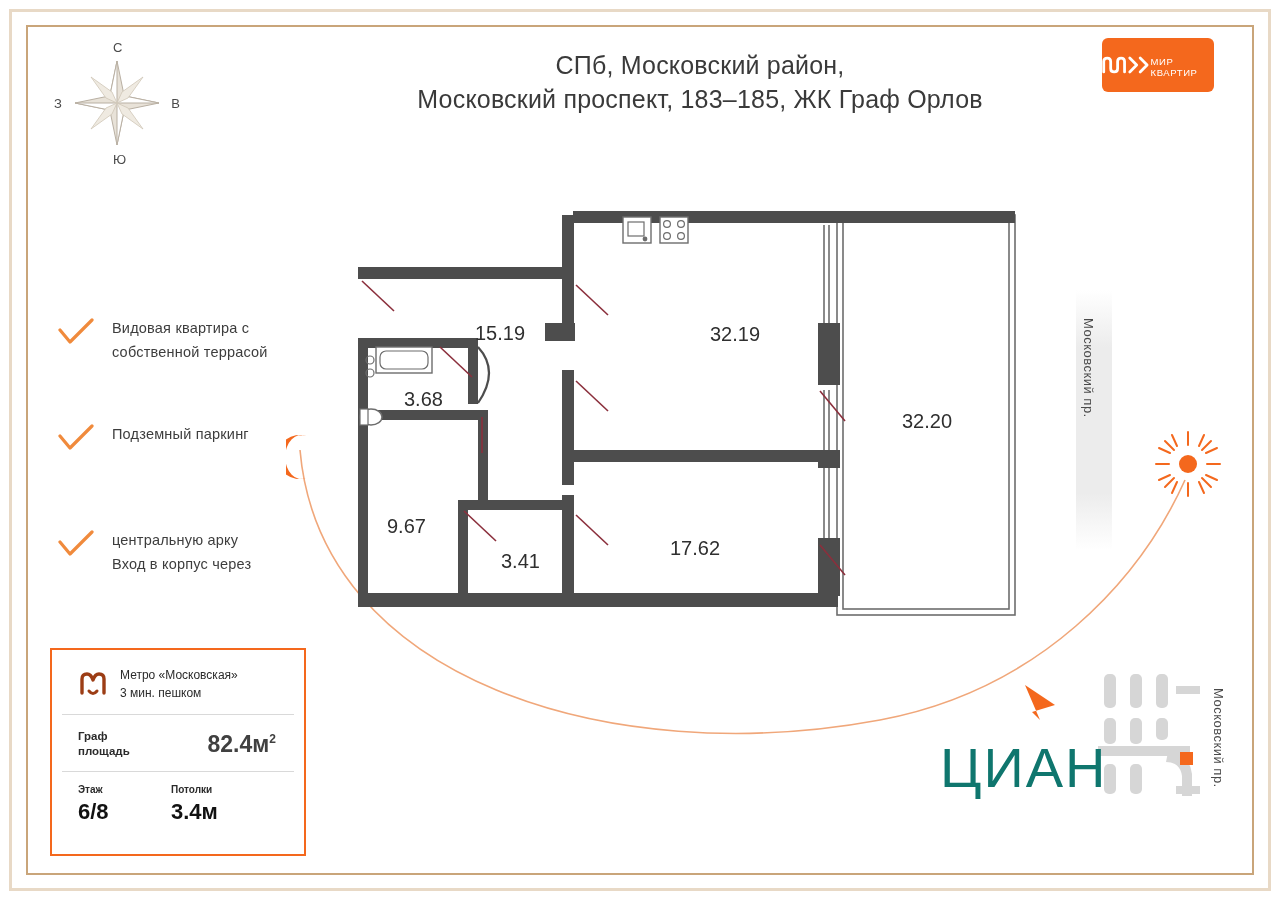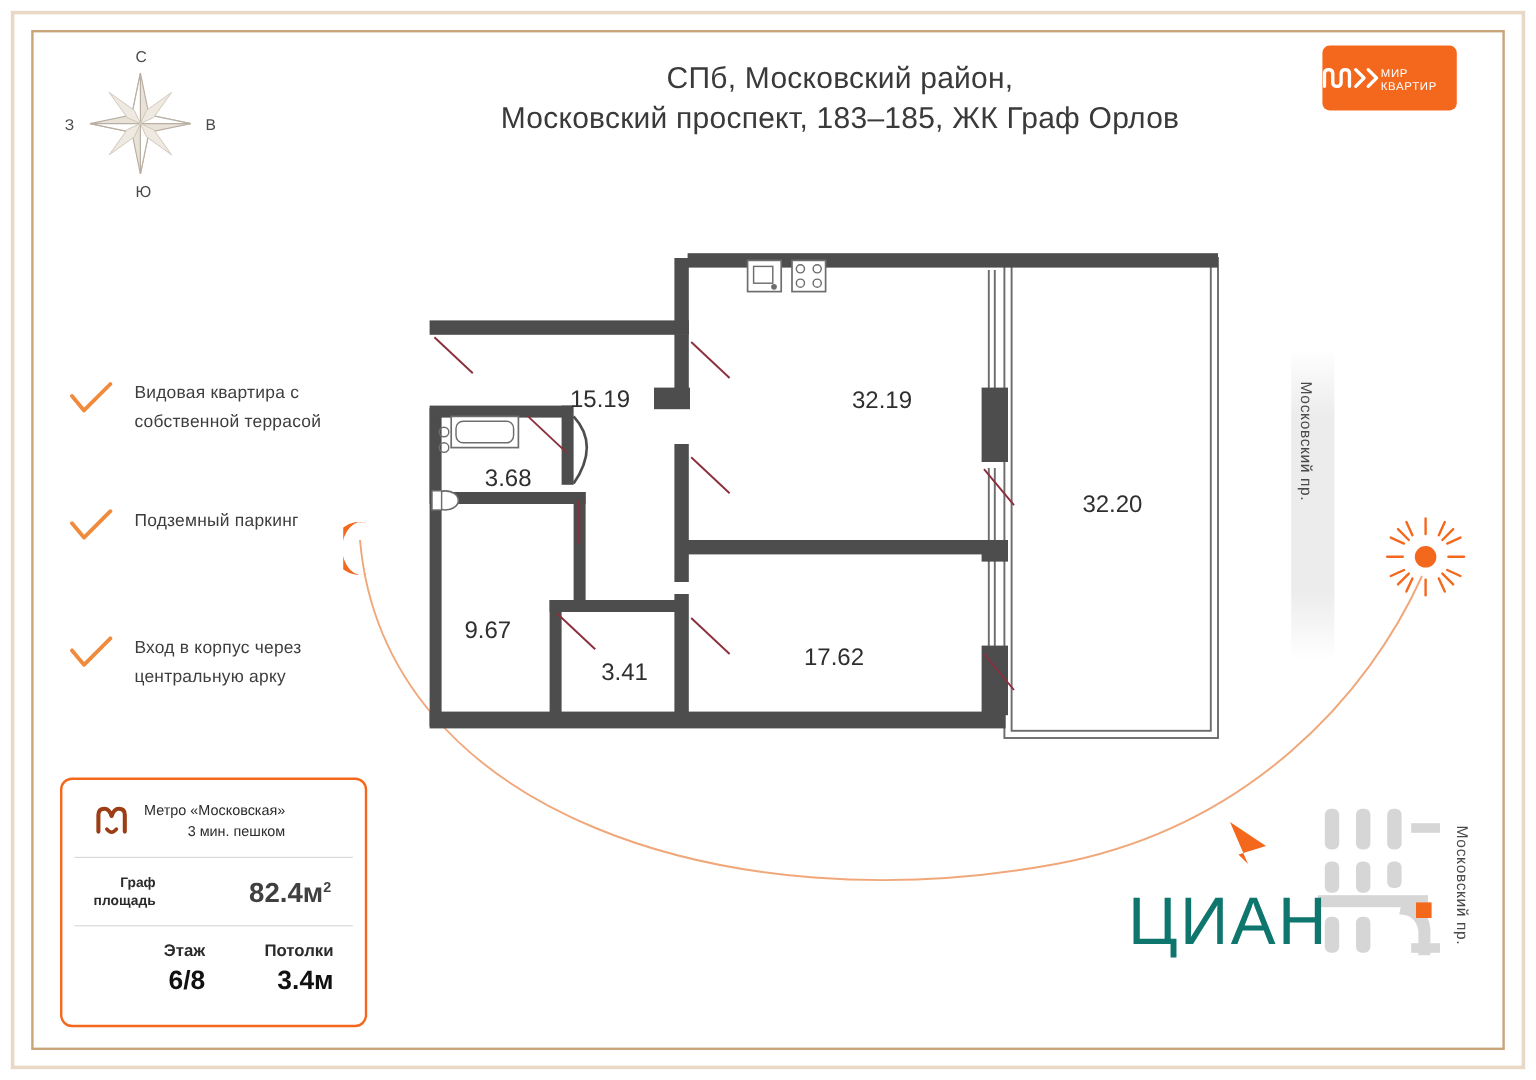--- a/index.html
+++ b/index.html
@@ -116,24 +116,23 @@
   }
 
   
   .infocard {
     position: absolute;
     left: 50px;
     top: 648px;
     width: 256px;
     height: 208px;
     border: 2px solid #f4681d;
-    border-radius: 10px;
+    border-radius: 0;
     box-sizing: border-box;
     background: #fff;
-    text-align: right;
   }
   .infocard .row-metro {
     display: flex;
     align-items: center;
     padding: 16px 14px 12px 16px;
     border-bottom: 1px solid #d9d9d9;
     margin: 0 10px;
   }
   .metro-icon {
     width: 30px; height: 30px;
@@ -152,21 +151,21 @@
   .row-area .lab { font-size: 11.5px; font-weight: bold; color: #2b2b2b; line-height: 15px; }
   .row-area .val { font-size: 23px; font-weight: bold; color: #404040; }
   .row-area .val sup { font-size: 12px; vertical-align: super; }
   .row-floor {
     display: flex;
     padding: 12px 16px 0 16px;
     margin: 0 10px;
   }
   .row-floor .cell { flex: 1; }
   .row-floor .cell:last-child { flex: 1.15; }
-  .row-floor .lab { font-size: 14px; font-weight: bold; color: #2b2b2b; }
+  .row-floor .lab { font-size: 10px; font-weight: bold; color: #2b2b2b; }
   .row-floor .val { font-size: 22px; font-weight: bold; color: #111; margin-top: 4px; }
 
   
   .plan {
     position: absolute;
     left: 340px;
     top: 195px;
     width: 700px;
     height: 450px;
   }
@@ -282,22 +281,22 @@
         <div>Подземный паркинг</div>
       </div>
     </div>
     <div class="feature">
       <span class="tick">
         <svg width="36" height="30" viewBox="0 0 36 30">
             <path d="M2 12 L12 24 L34 2" fill="none" stroke="#f08a3c" stroke-width="3.2" stroke-linecap="round" stroke-linejoin="round"></path>
           </svg>
       </span>
       <div class="txt">
+        <div>центральную арку</div>
         <div>Вход в корпус через</div>
-        <div>центральную арку</div>
       </div>
     </div>
   </div>
 
   <div class="infocard">
     <div class="row-metro">
       <span class="metro-icon">
         <svg width="30" height="30" viewBox="0 0 30 30">
           <path d="M4 24 L4 10 Q4 5 9 5 Q13 5 15 11 Q17 5 21 5 Q26 5 26 10 L26 24" fill="none" stroke="#9c3d15" stroke-width="3.4" stroke-linecap="round" stroke-linejoin="round"></path>
           <path d="M11 22 Q15 27 19 22" fill="none" stroke="#9c3d15" stroke-width="3" stroke-linecap="round"></path>

